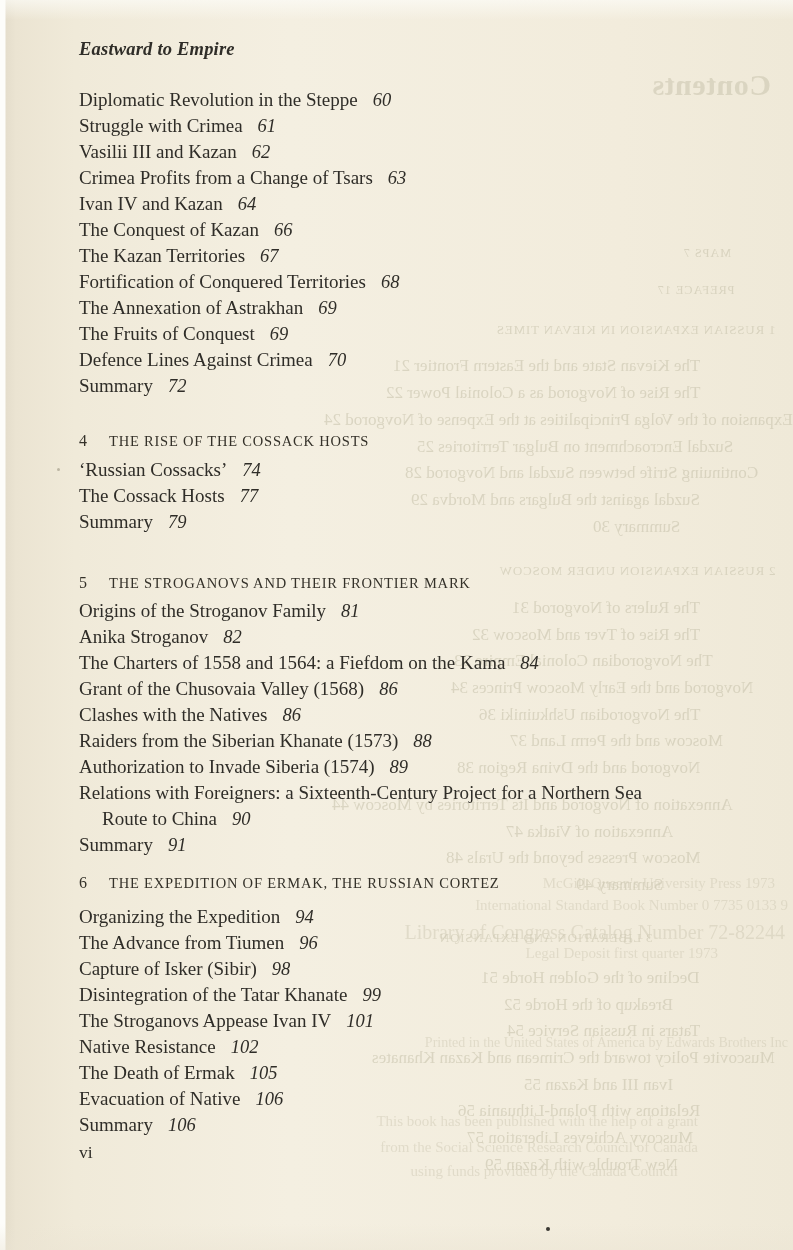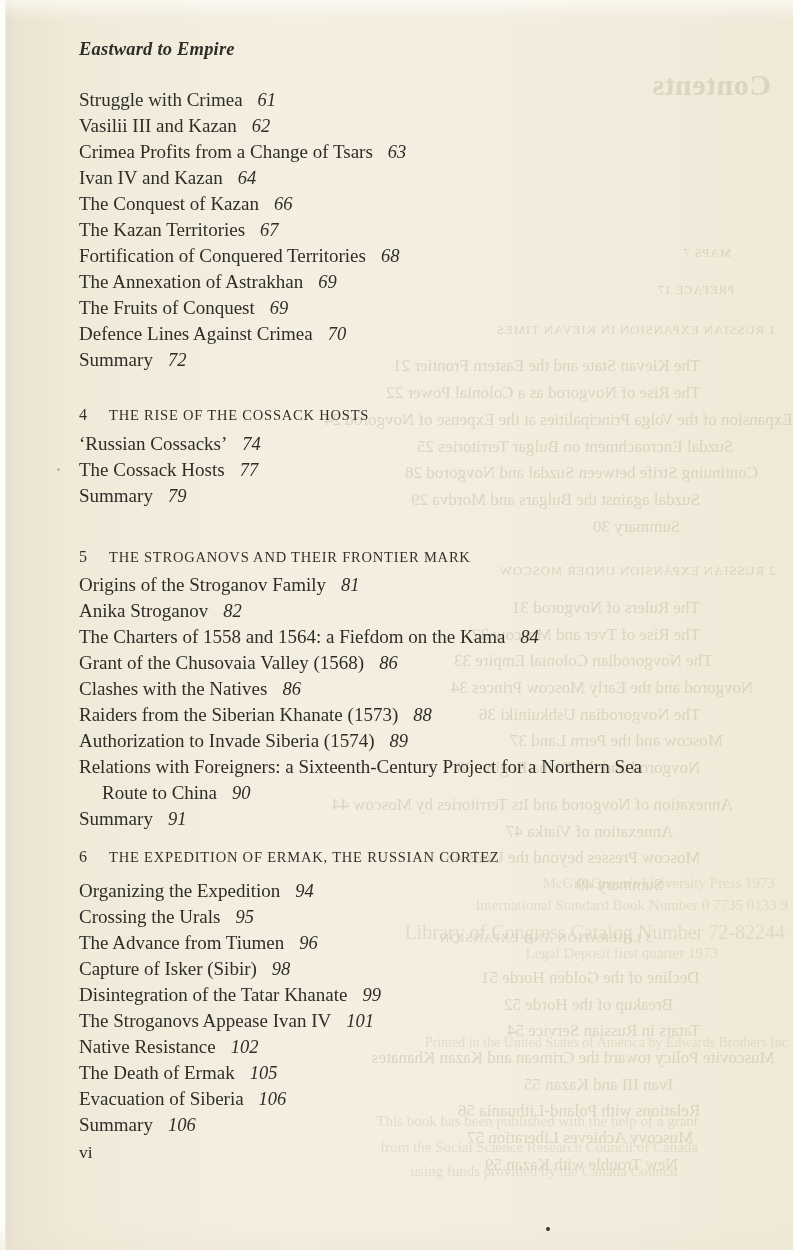--- a/index.html
+++ b/index.html
@@ -102,20 +102,21 @@
       <div class="up-line" style="top: 1139px; right: 95px; font-size: 15px;">from the Social Science Research Council of Canada</div>
       <div class="up-line" style="top: 1163px; right: 115px; font-size: 15px;">using funds provided by the Canada Council</div>
     </div>
 
   <div class="content">
     <div class="running-header">Eastward to Empire</div>
 
     <div id="toc-root">
         <section>
           <div class="entries">
+            <div class="entry"><span>Diplomatic Revolution in the Steppe</span><span class="epage">60</span></div>
             <div class="entry"><span>Struggle with Crimea</span><span class="epage">61</span></div>
             <div class="entry"><span>Vasilii III and Kazan</span><span class="epage">62</span></div>
             <div class="entry"><span>Crimea Profits from a Change of Tsars</span><span class="epage">63</span></div>
             <div class="entry"><span>Ivan IV and Kazan</span><span class="epage">64</span></div>
             <div class="entry"><span>The Conquest of Kazan</span><span class="epage">66</span></div>
             <div class="entry"><span>The Kazan Territories</span><span class="epage">67</span></div>
             <div class="entry"><span>Fortification of Conquered Territories</span><span class="epage">68</span></div>
             <div class="entry"><span>The Annexation of Astrakhan</span><span class="epage">69</span></div>
             <div class="entry"><span>The Fruits of Conquest</span><span class="epage">69</span></div>
             <div class="entry"><span>Defence Lines Against Crimea</span><span class="epage">70</span></div>
@@ -141,28 +142,27 @@
             <div class="entry"><span>Raiders from the Siberian Khanate (1573)</span><span class="epage">88</span></div>
             <div class="entry"><span>Authorization to Invade Siberia (1574)</span><span class="epage">89</span></div>
             <div class="entry"><span>Relations with Foreigners: a Sixteenth-Century Project for a Northern Sea</span><div class="wrap2"><span>Route to China</span><span class="epage">90</span></div></div>
             <div class="entry"><span>Summary</span><span class="epage">91</span></div>
           </div>
         </section>
         <section>
           <div class="chead"><span class="cnum">6</span><span>THE EXPEDITION OF ERMAK, THE RUSSIAN CORTEZ</span></div>
           <div class="entries">
             <div class="entry"><span>Organizing the Expedition</span><span class="epage">94</span></div>
-            <div class="entry"><span>Crossing the Urals</span><span class="epage">95</span></div>
             <div class="entry"><span>The Advance from Tiumen</span><span class="epage">96</span></div>
             <div class="entry"><span>Capture of Isker (Sibir)</span><span class="epage">98</span></div>
             <div class="entry"><span>Disintegration of the Tatar Khanate</span><span class="epage">99</span></div>
             <div class="entry"><span>The Stroganovs Appease Ivan IV</span><span class="epage">101</span></div>
             <div class="entry"><span>Native Resistance</span><span class="epage">102</span></div>
             <div class="entry"><span>The Death of Ermak</span><span class="epage">105</span></div>
-            <div class="entry"><span>Evacuation of Siberia</span><span class="epage">106</span></div>
+            <div class="entry"><span>Evacuation of Native</span><span class="epage">106</span></div>
             <div class="entry"><span>Summary</span><span class="epage">106</span></div>
           </div>
         </section>
       </div>
 
     <div class="folio">vi</div>
   </div>
 
   <div class="speck" style="left:546px;top:1227px;width:4px;height:4px;background:#3a3832;"></div>
   <div class="speck" style="left:57px;top:468px;width:3px;height:3px;background:#bcb6a3;"></div>

